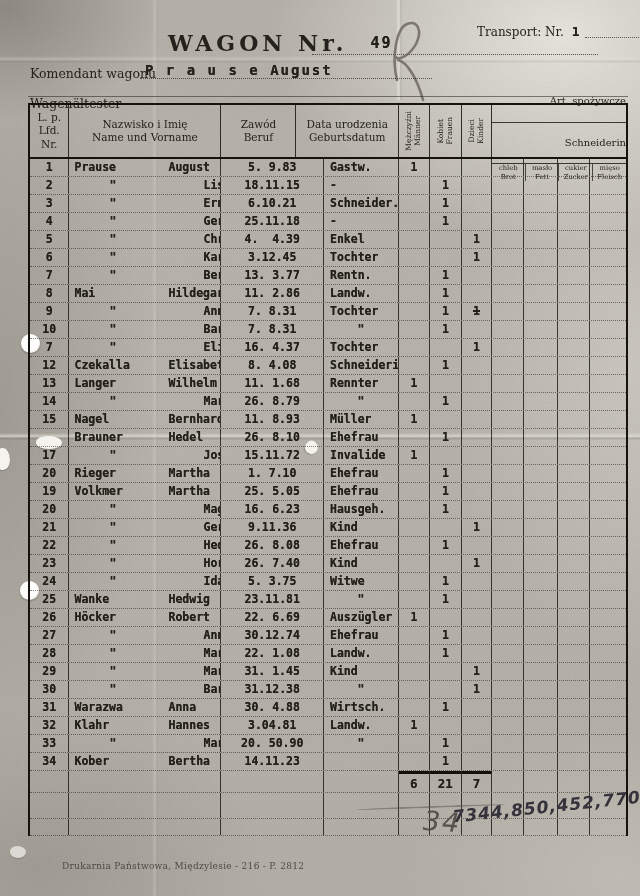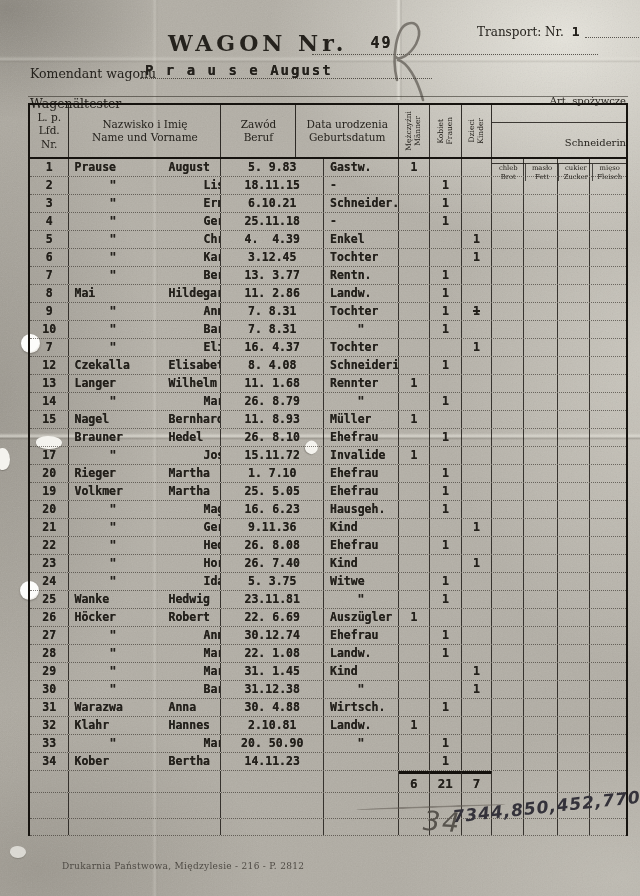--- a/index.html
+++ b/index.html
@@ -591,21 +591,21 @@
           <div class="td c-f center">1</div>
           <div class="td c-k center"></div>
           <div class="td c-x1"></div>
           <div class="td c-x2"></div>
           <div class="td c-x3"></div>
           <div class="td c-x4"></div>
         </div>
         <div class="trow">
           <div class="td c-lp center">32</div>
           <div class="td c-name namecell"><span class="sn">Klahr</span><span class="fn">Hannes</span></div>
-          <div class="td c-date center">2.10.81</div>
+          <div class="td c-date center">3.04.81</div>
           <div class="td c-beruf beruf-pad">Landw.</div>
           <div class="td c-m center">1</div>
           <div class="td c-f center"></div>
           <div class="td c-k center"></div>
           <div class="td c-x1"></div>
           <div class="td c-x2"></div>
           <div class="td c-x3"></div>
           <div class="td c-x4"></div>
         </div>
         <div class="trow">

